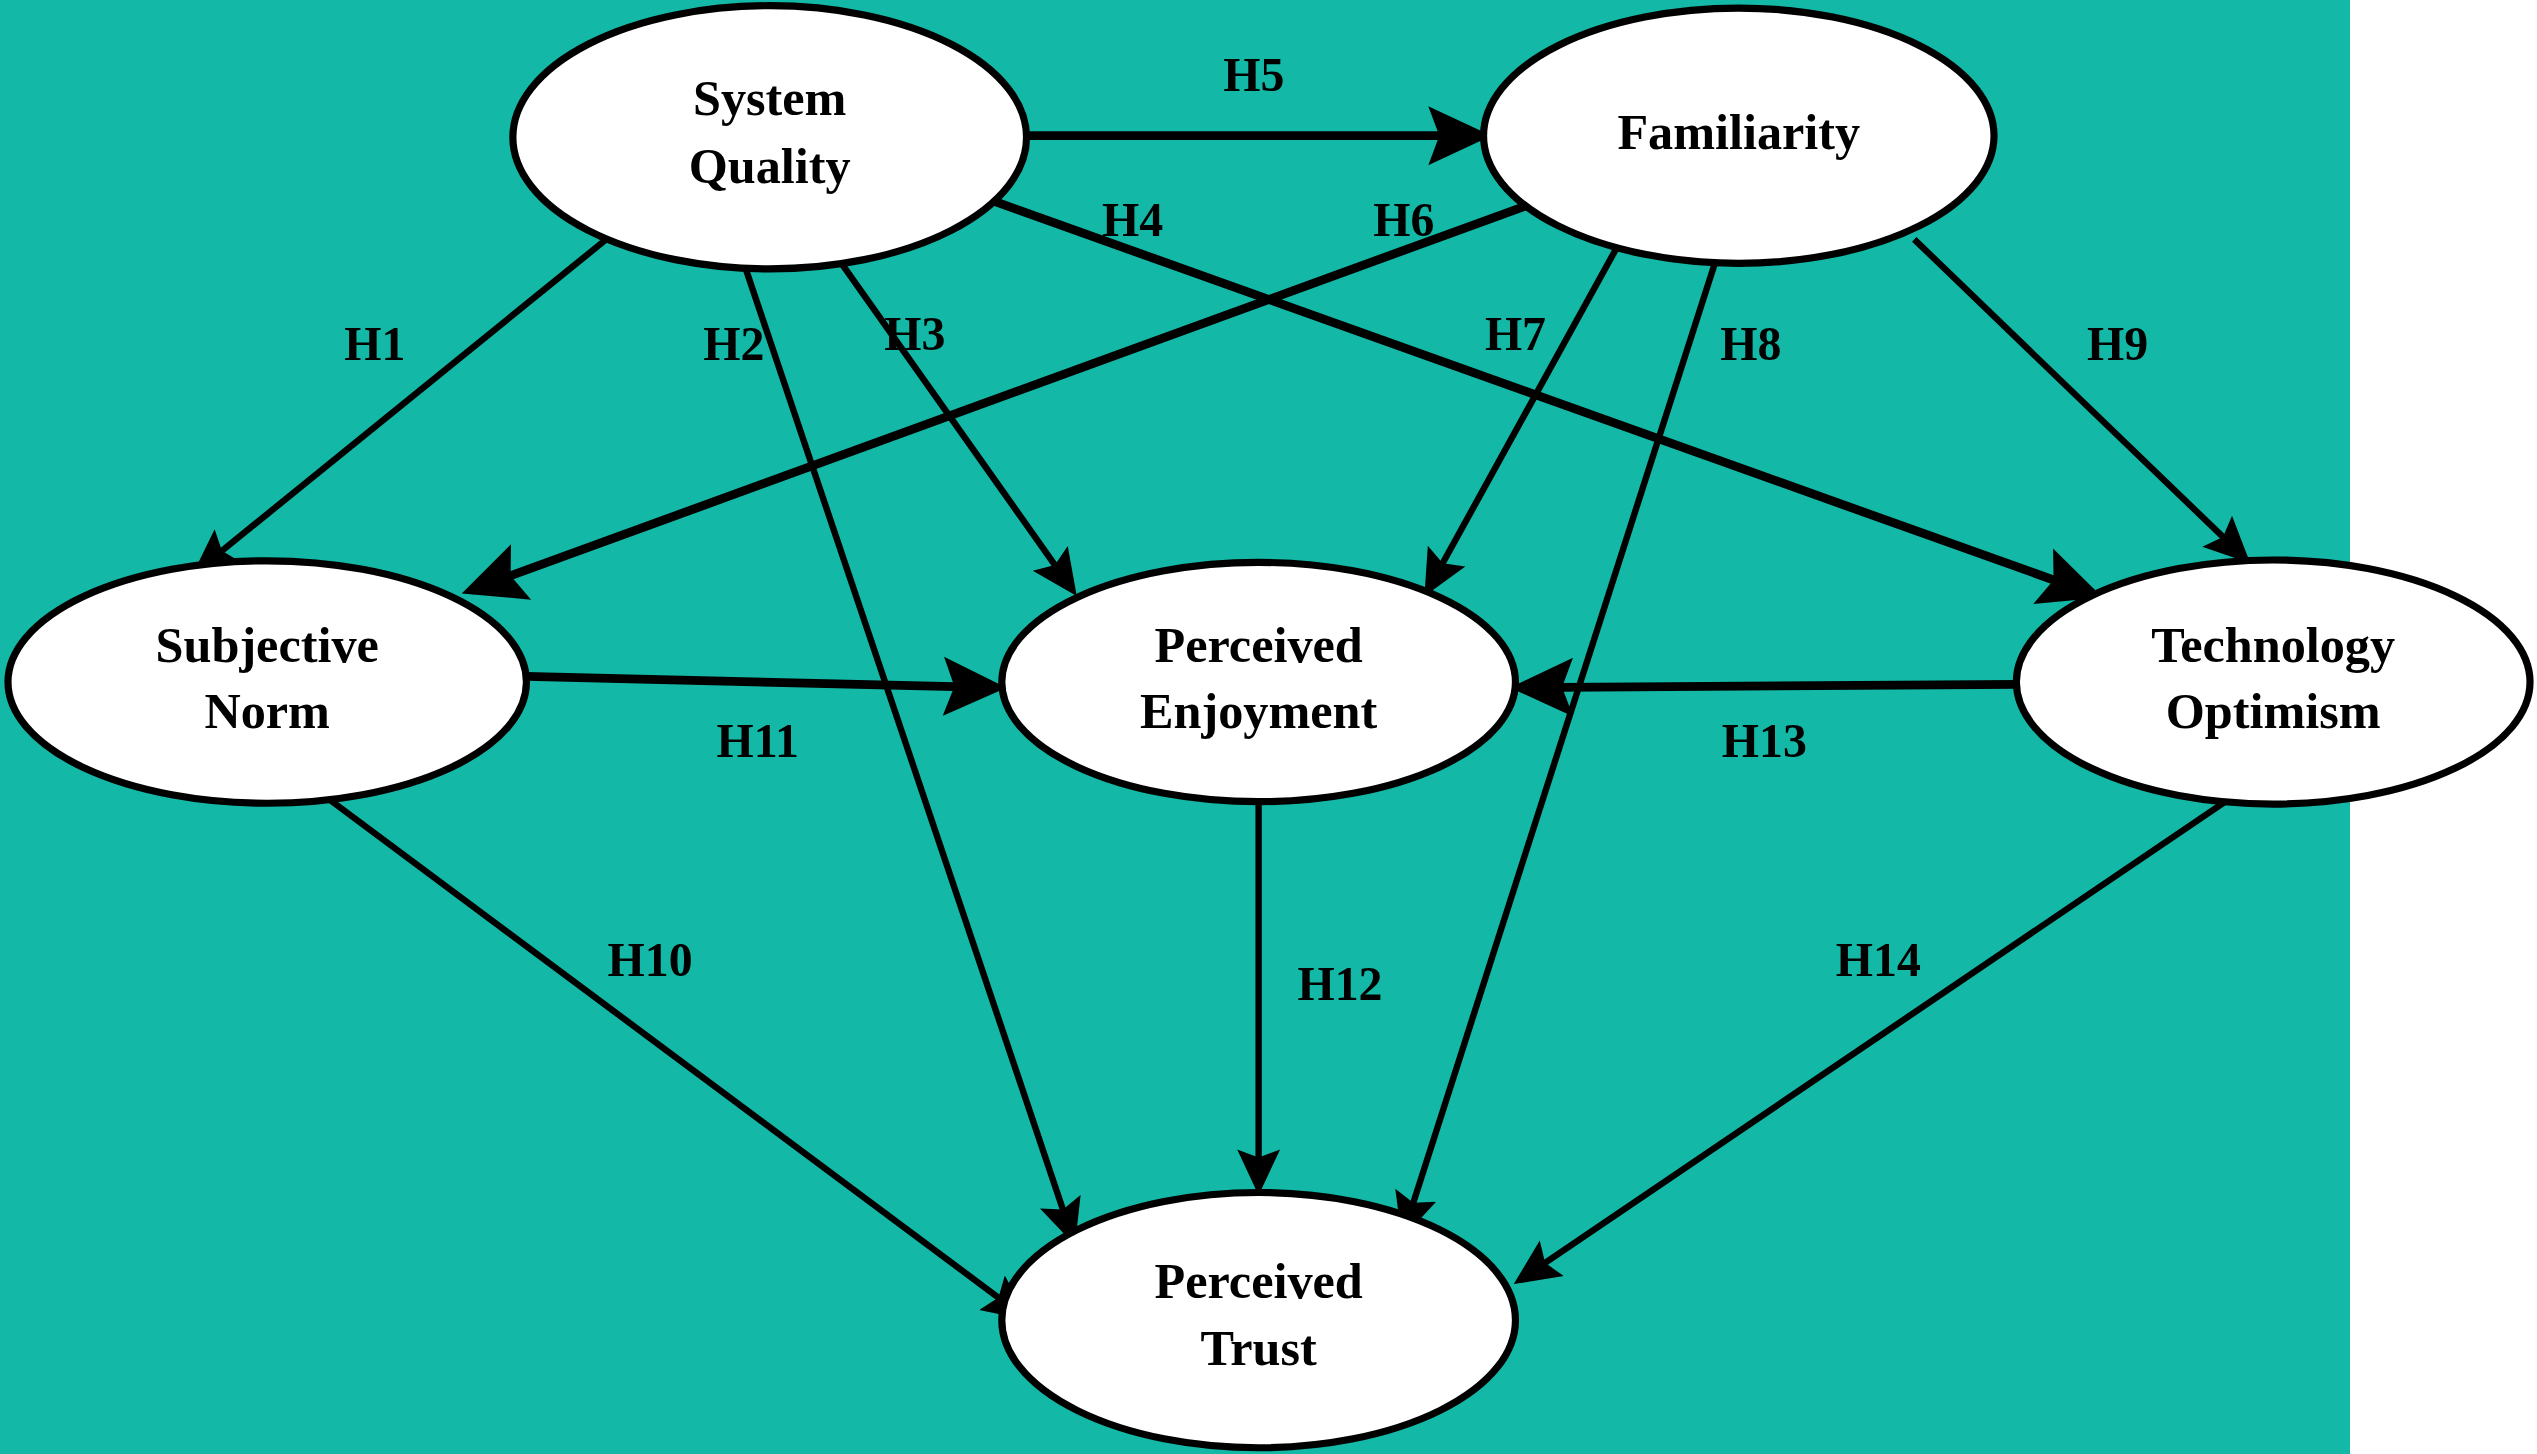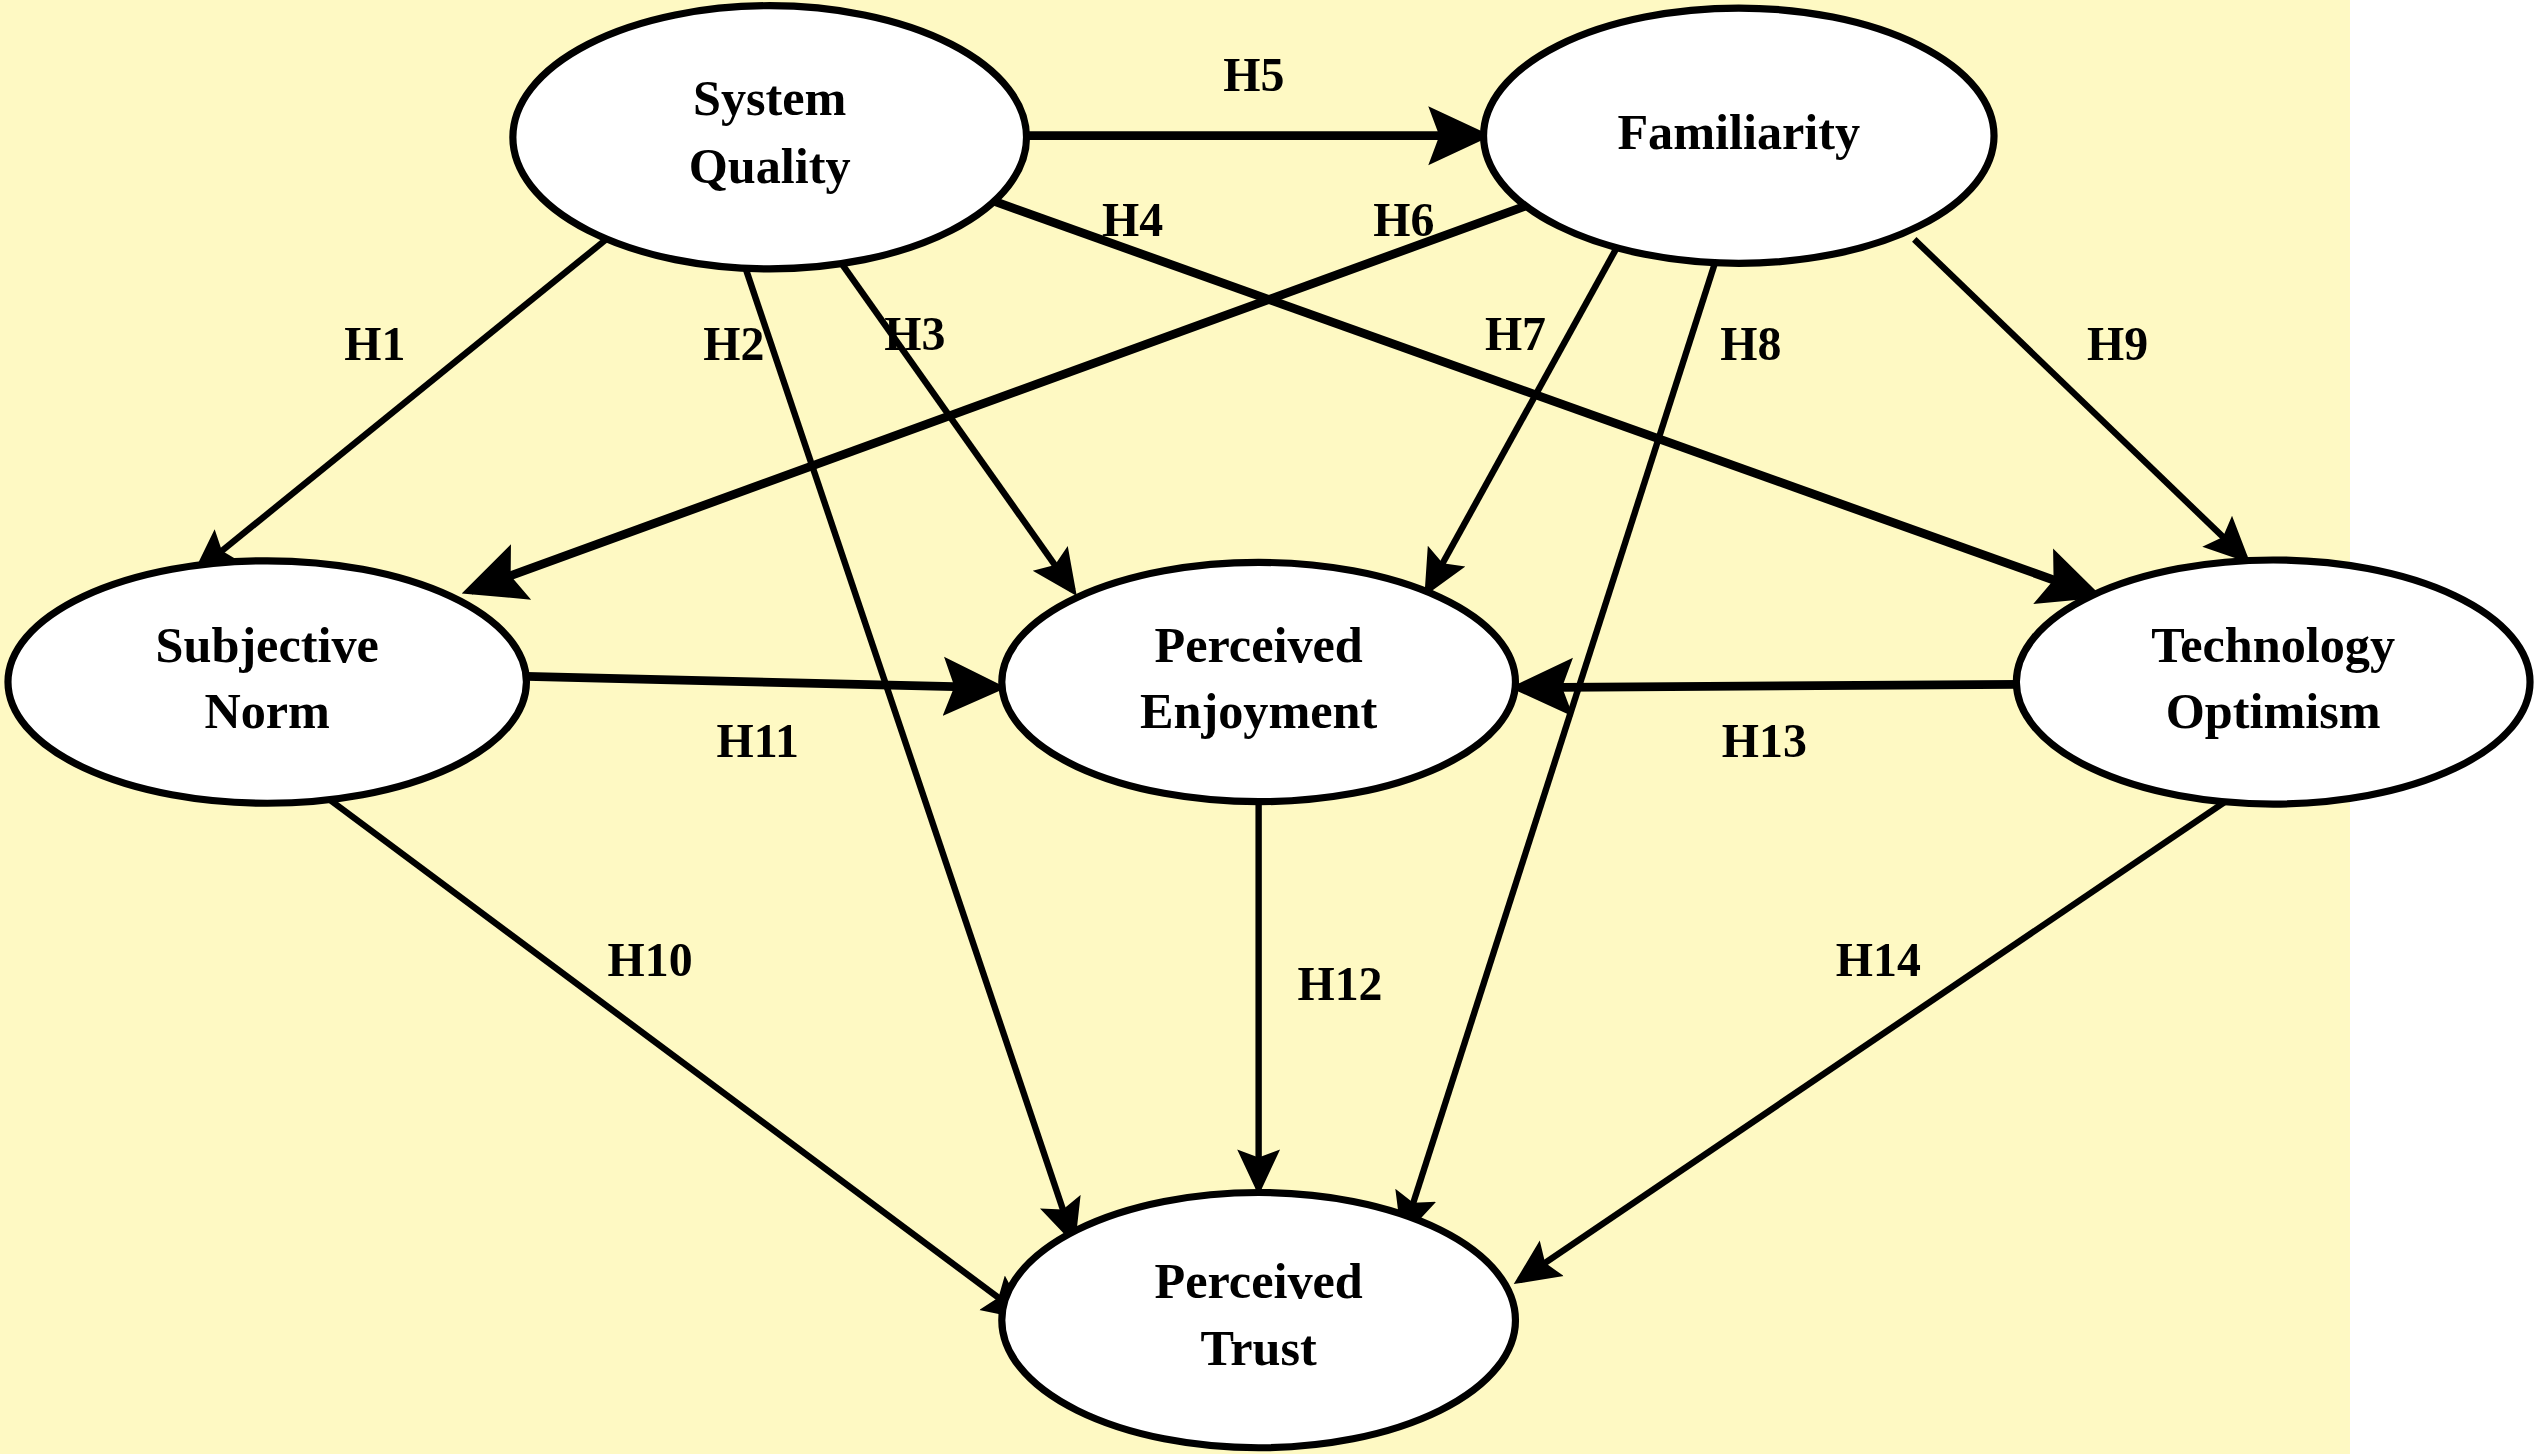--- a/index.html
+++ b/index.html
@@ -11,21 +11,21 @@
   body {
     width: 2538px;
     height: 1455px;
     overflow: hidden;
     font-family: "Liberation Serif", "DejaVu Serif", serif;
   }
   #diagram-root {
     position: relative;
     width: 2350px;
     height: 1455px;
-    background: #fef9c3;
+    background: #14b8a6;
   }
   svg#model-svg {
     position: absolute;
     top: 0;
     left: 0;
     width: 2538px;
     height: 1455px;
     display: block;
   }
   .node-ellipse {

